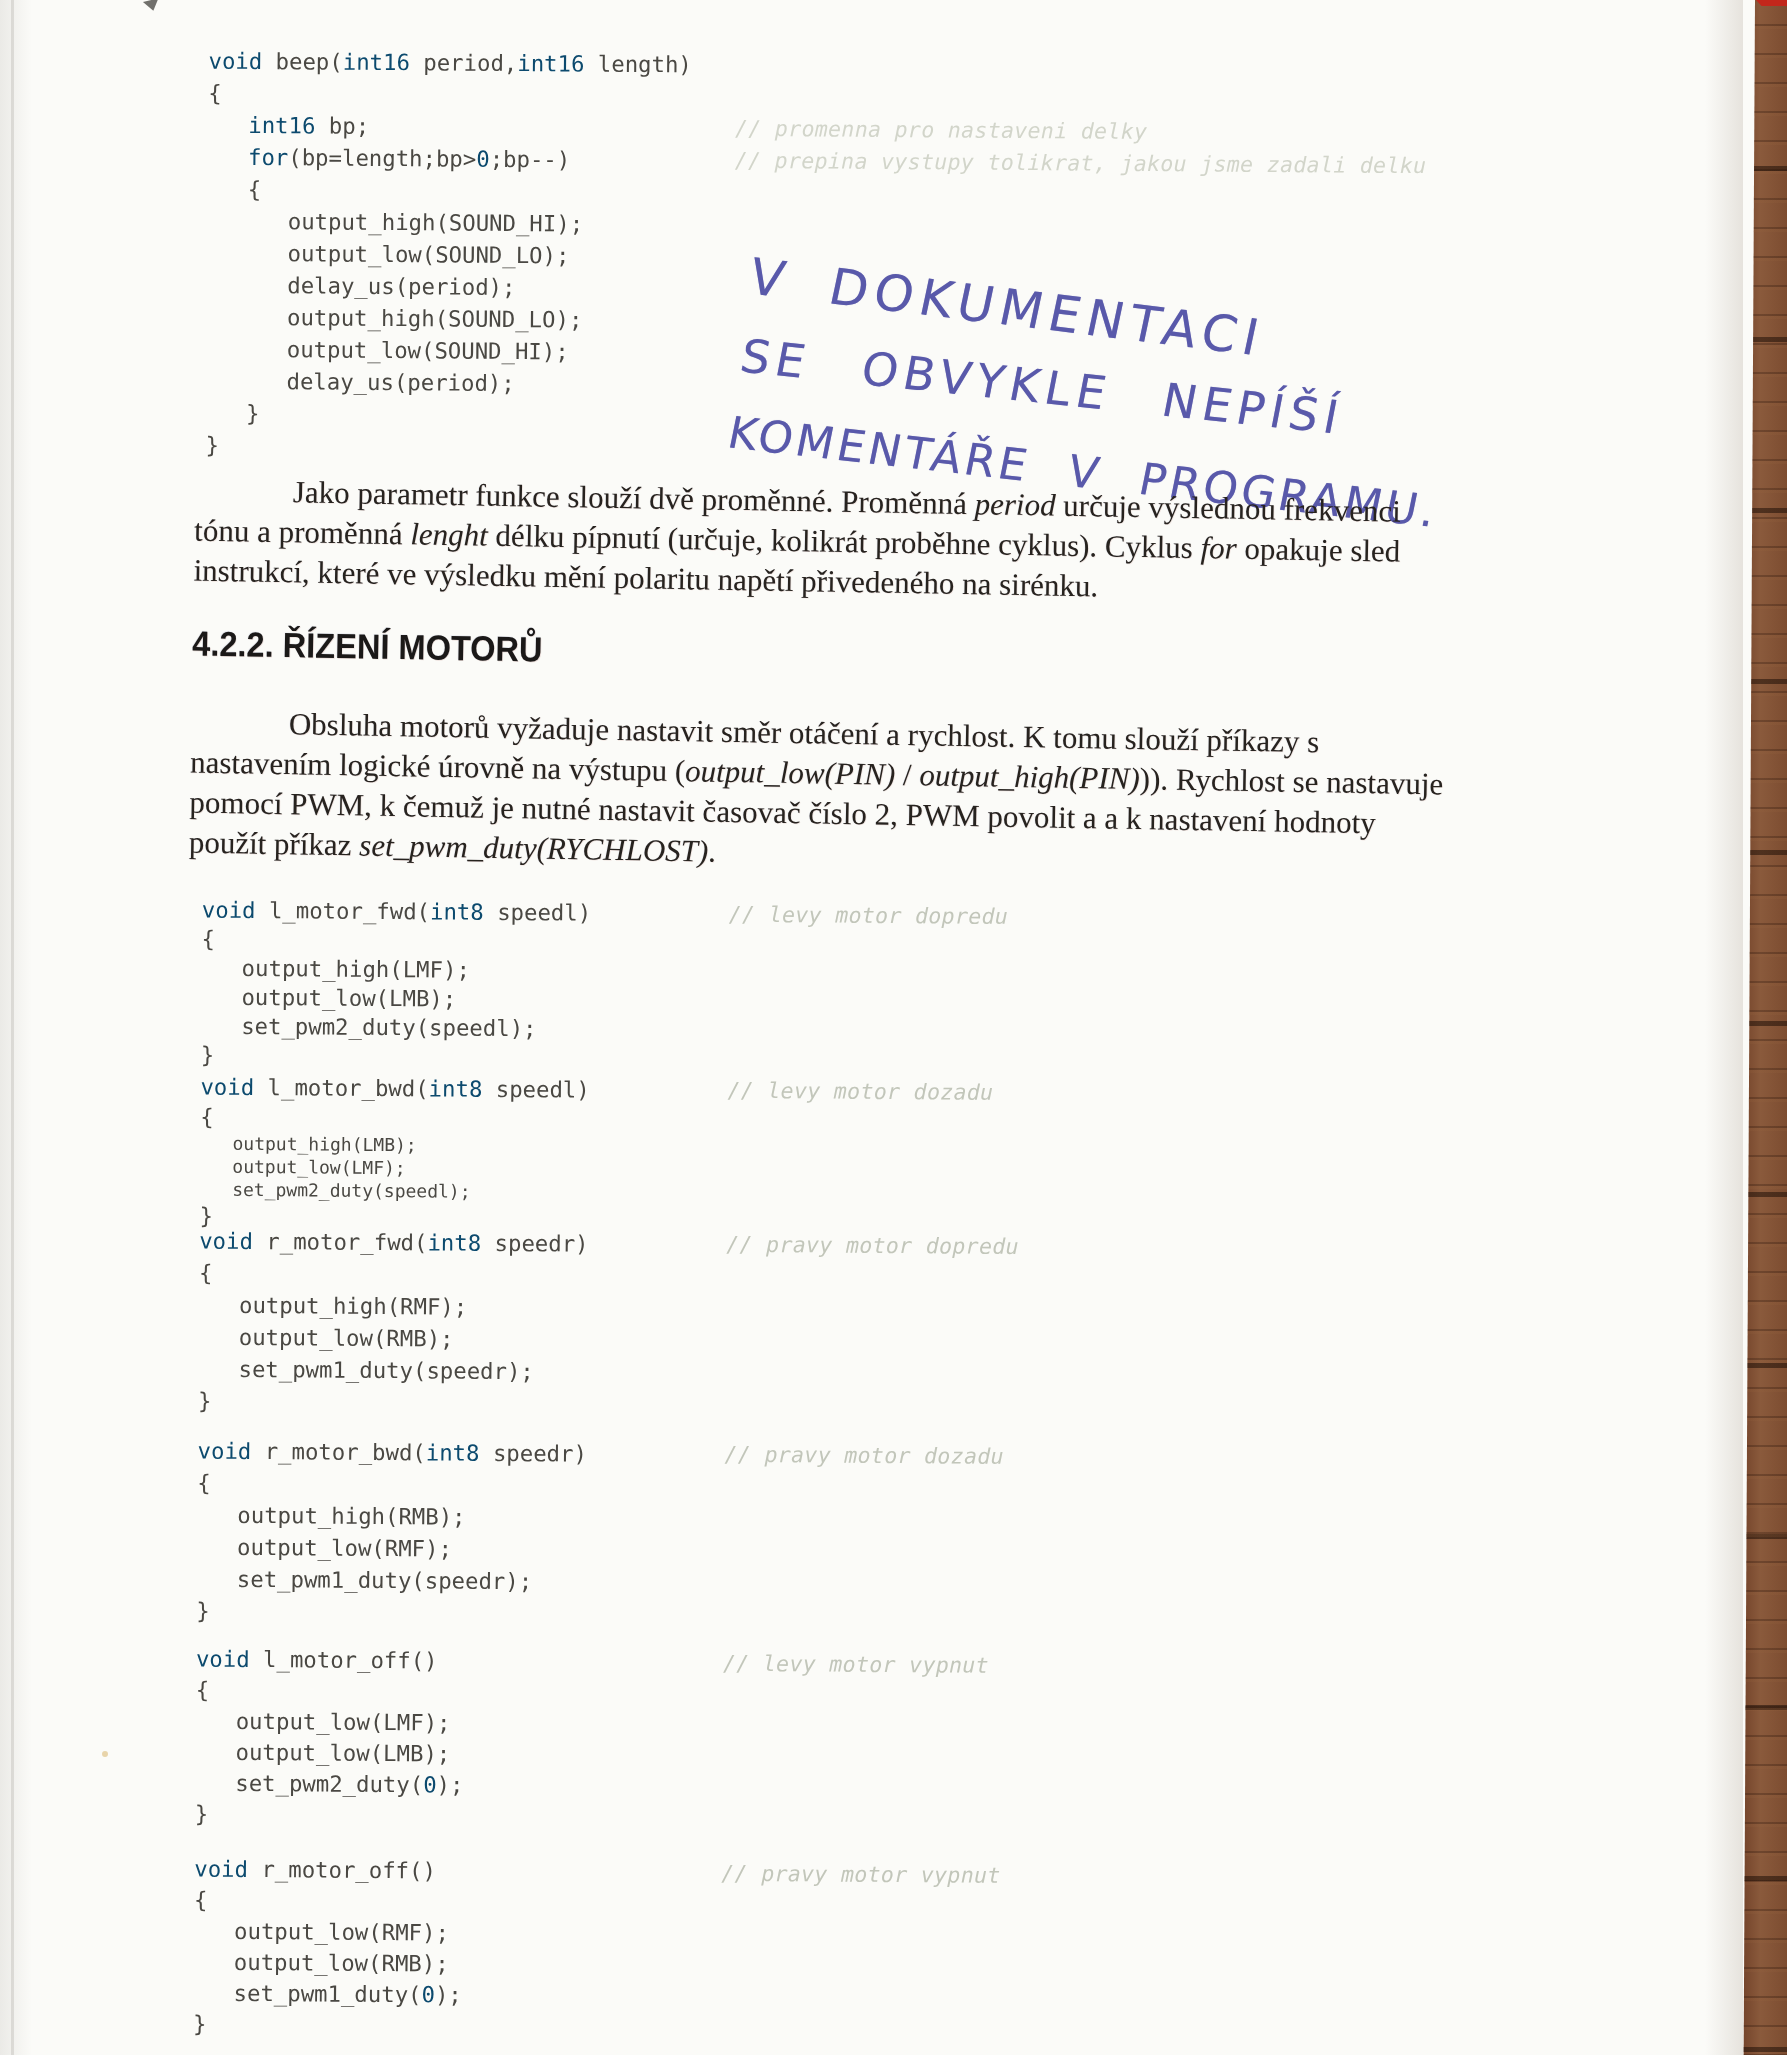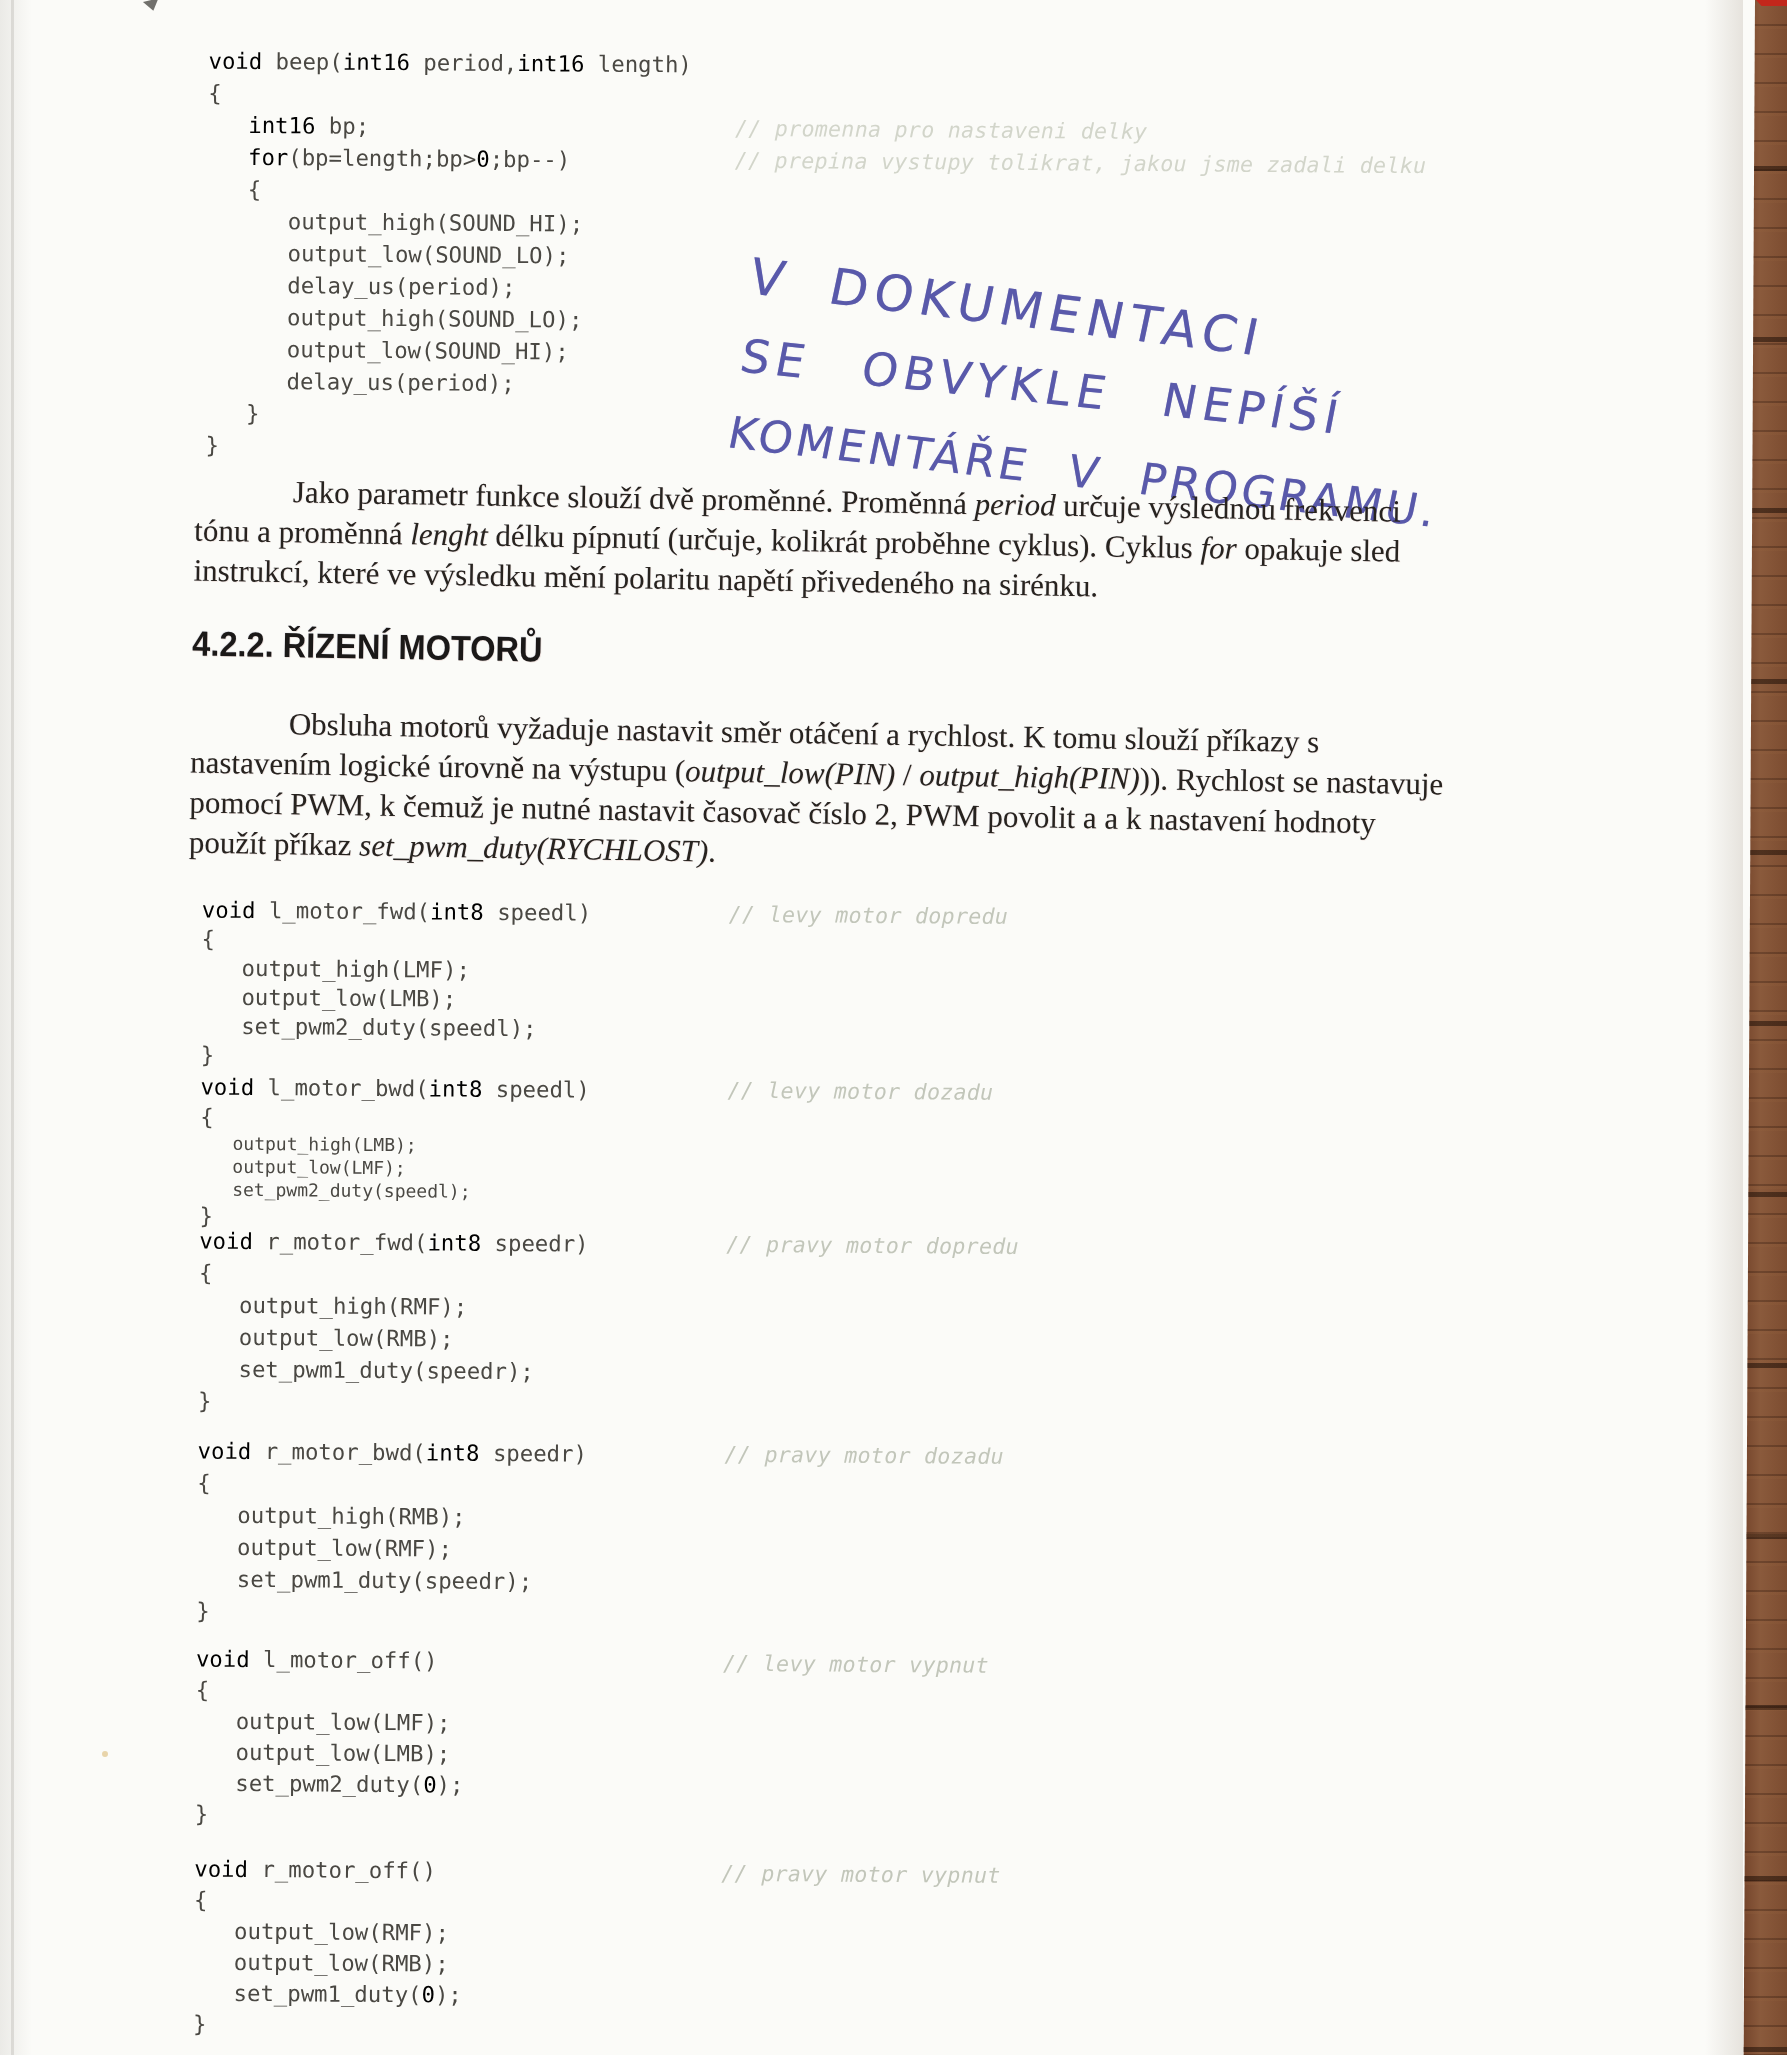--- a/index.html
+++ b/index.html
@@ -12,21 +12,21 @@
 
   
   .code-wrap{position:absolute;inset:0}
   .code-block{
     position:absolute;left:209px;width:1432px;
     font-family:"DejaVu Sans Mono",monospace;
     font-size:22.3px;color:#4a4843;white-space:pre;--lh:32px;
   }
   .code-line{position:relative;height:var(--lh);line-height:var(--lh)}
   .code-line.sm{height:23px;line-height:23px;font-size:18px}
-  .k{color:#000000}
+  .k{color:#0c4a6e}
   .cm{
     position:absolute;left:527px;top:0;font-style:italic;
     color:#c2c6ba;font-size:21.6px;letter-spacing:0.3px;
   }
   .cm.faint{color:#d2d5ca}
   .b-beep{top:43px}
   .b-lmf{top:894px;--lh:29px}
   .b-lmb{top:1070px;--lh:30px}
   .b-rmf{top:1223px}
   .b-rmb{top:1433px}

